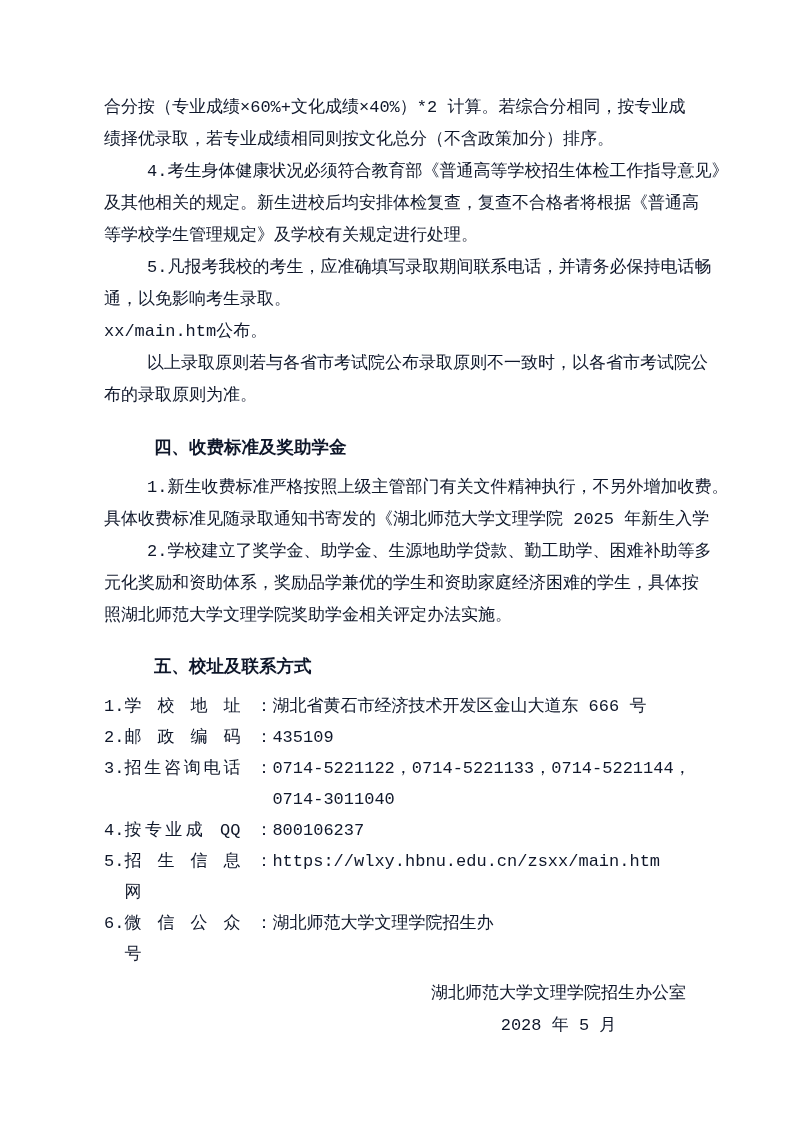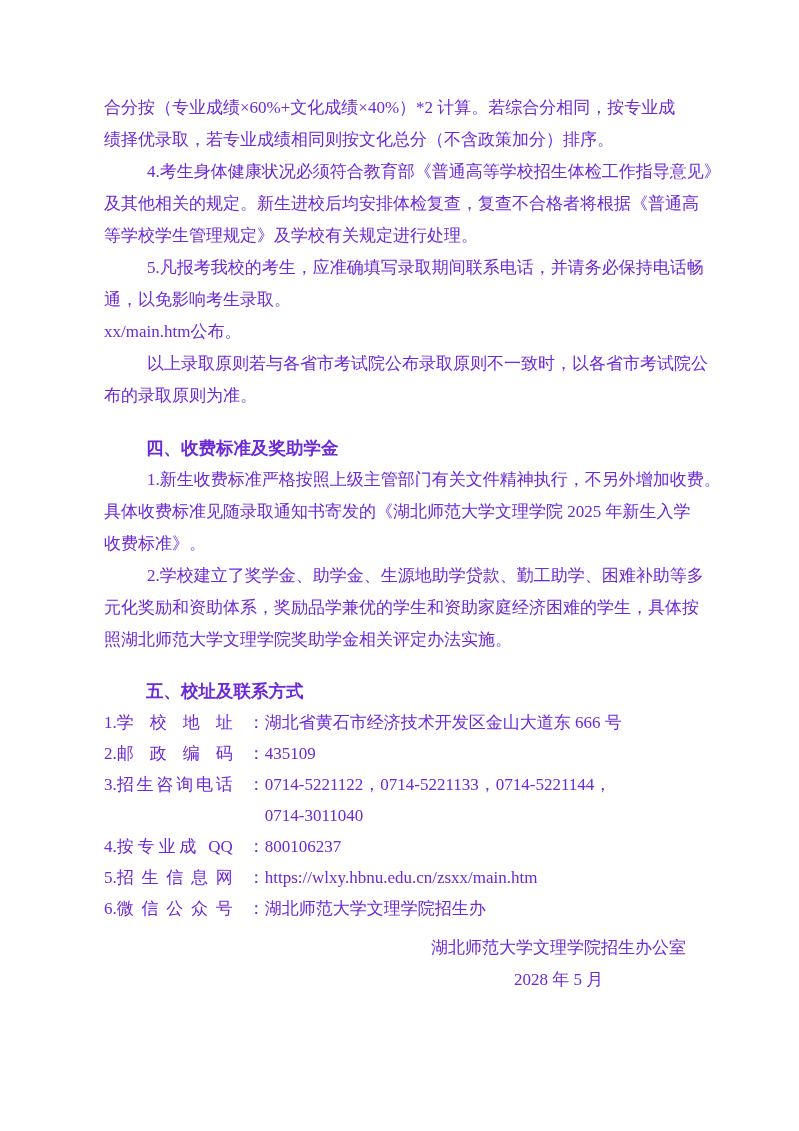--- a/index.html
+++ b/index.html
@@ -4,29 +4,29 @@
 <style>
   html, body { margin: 0; padding: 0; background: #ffffff; }
   .page {
     position: relative;
     width: 799px;
     height: 1131px;
     background: #ffffff;
     box-sizing: border-box;
     padding: 92px 100px 8px 104px;
     overflow: hidden;
-    font-family: Liberation Serif, serif;
+    font-family: Liberation Mono, monospace;
     font-size: 17px;
     line-height: 32px;
-    color: #6d28d9;
+    color: #0f172a;
   }
   .line { height: 32px; white-space: nowrap; }
   .line.indent { padding-left: 43px; }
   .sec-heading {
-    margin: 0;
+    margin: 8px;
     height: 32px;
     line-height: 32px;
     padding-left: 42px;
     font-size: 17.5px;
     font-weight: 700;
     white-space: nowrap;
   }
   .gap-fees { margin-top: 20px; }
   .gap-contact { margin-top: 19px; }
   .contact-list { margin-top: 0; }
@@ -66,21 +66,20 @@
       <div class="line">xx/main.htm公布。</div>
       <div class="line indent">以上录取原则若与各省市考试院公布录取原则不一致时，以各省市考试院公</div>
       <div class="line">布的录取原则为准。</div>
     </div>
 
   <div class="sec-heading gap-fees">四、收费标准及奖助学金</div>
 
   <div class="body-lines">
       <div class="line indent">1.新生收费标准严格按照上级主管部门有关文件精神执行，不另外增加收费。</div>
       <div class="line">具体收费标准见随录取通知书寄发的《湖北师范大学文理学院 2025 年新生入学</div>
-      <div class="line">收费标准》。</div>
       <div class="line indent">2.学校建立了奖学金、助学金、生源地助学贷款、勤工助学、困难补助等多</div>
       <div class="line">元化奖励和资助体系，奖励品学兼优的学生和资助家庭经济困难的学生，具体按</div>
       <div class="line">照湖北师范大学文理学院奖助学金相关评定办法实施。</div>
     </div>
 
   <div class="sec-heading gap-contact">五、校址及联系方式</div>
 
   <div class="contact-list">
       <div class="contact-row">
         <span class="c-num">1.</span>

